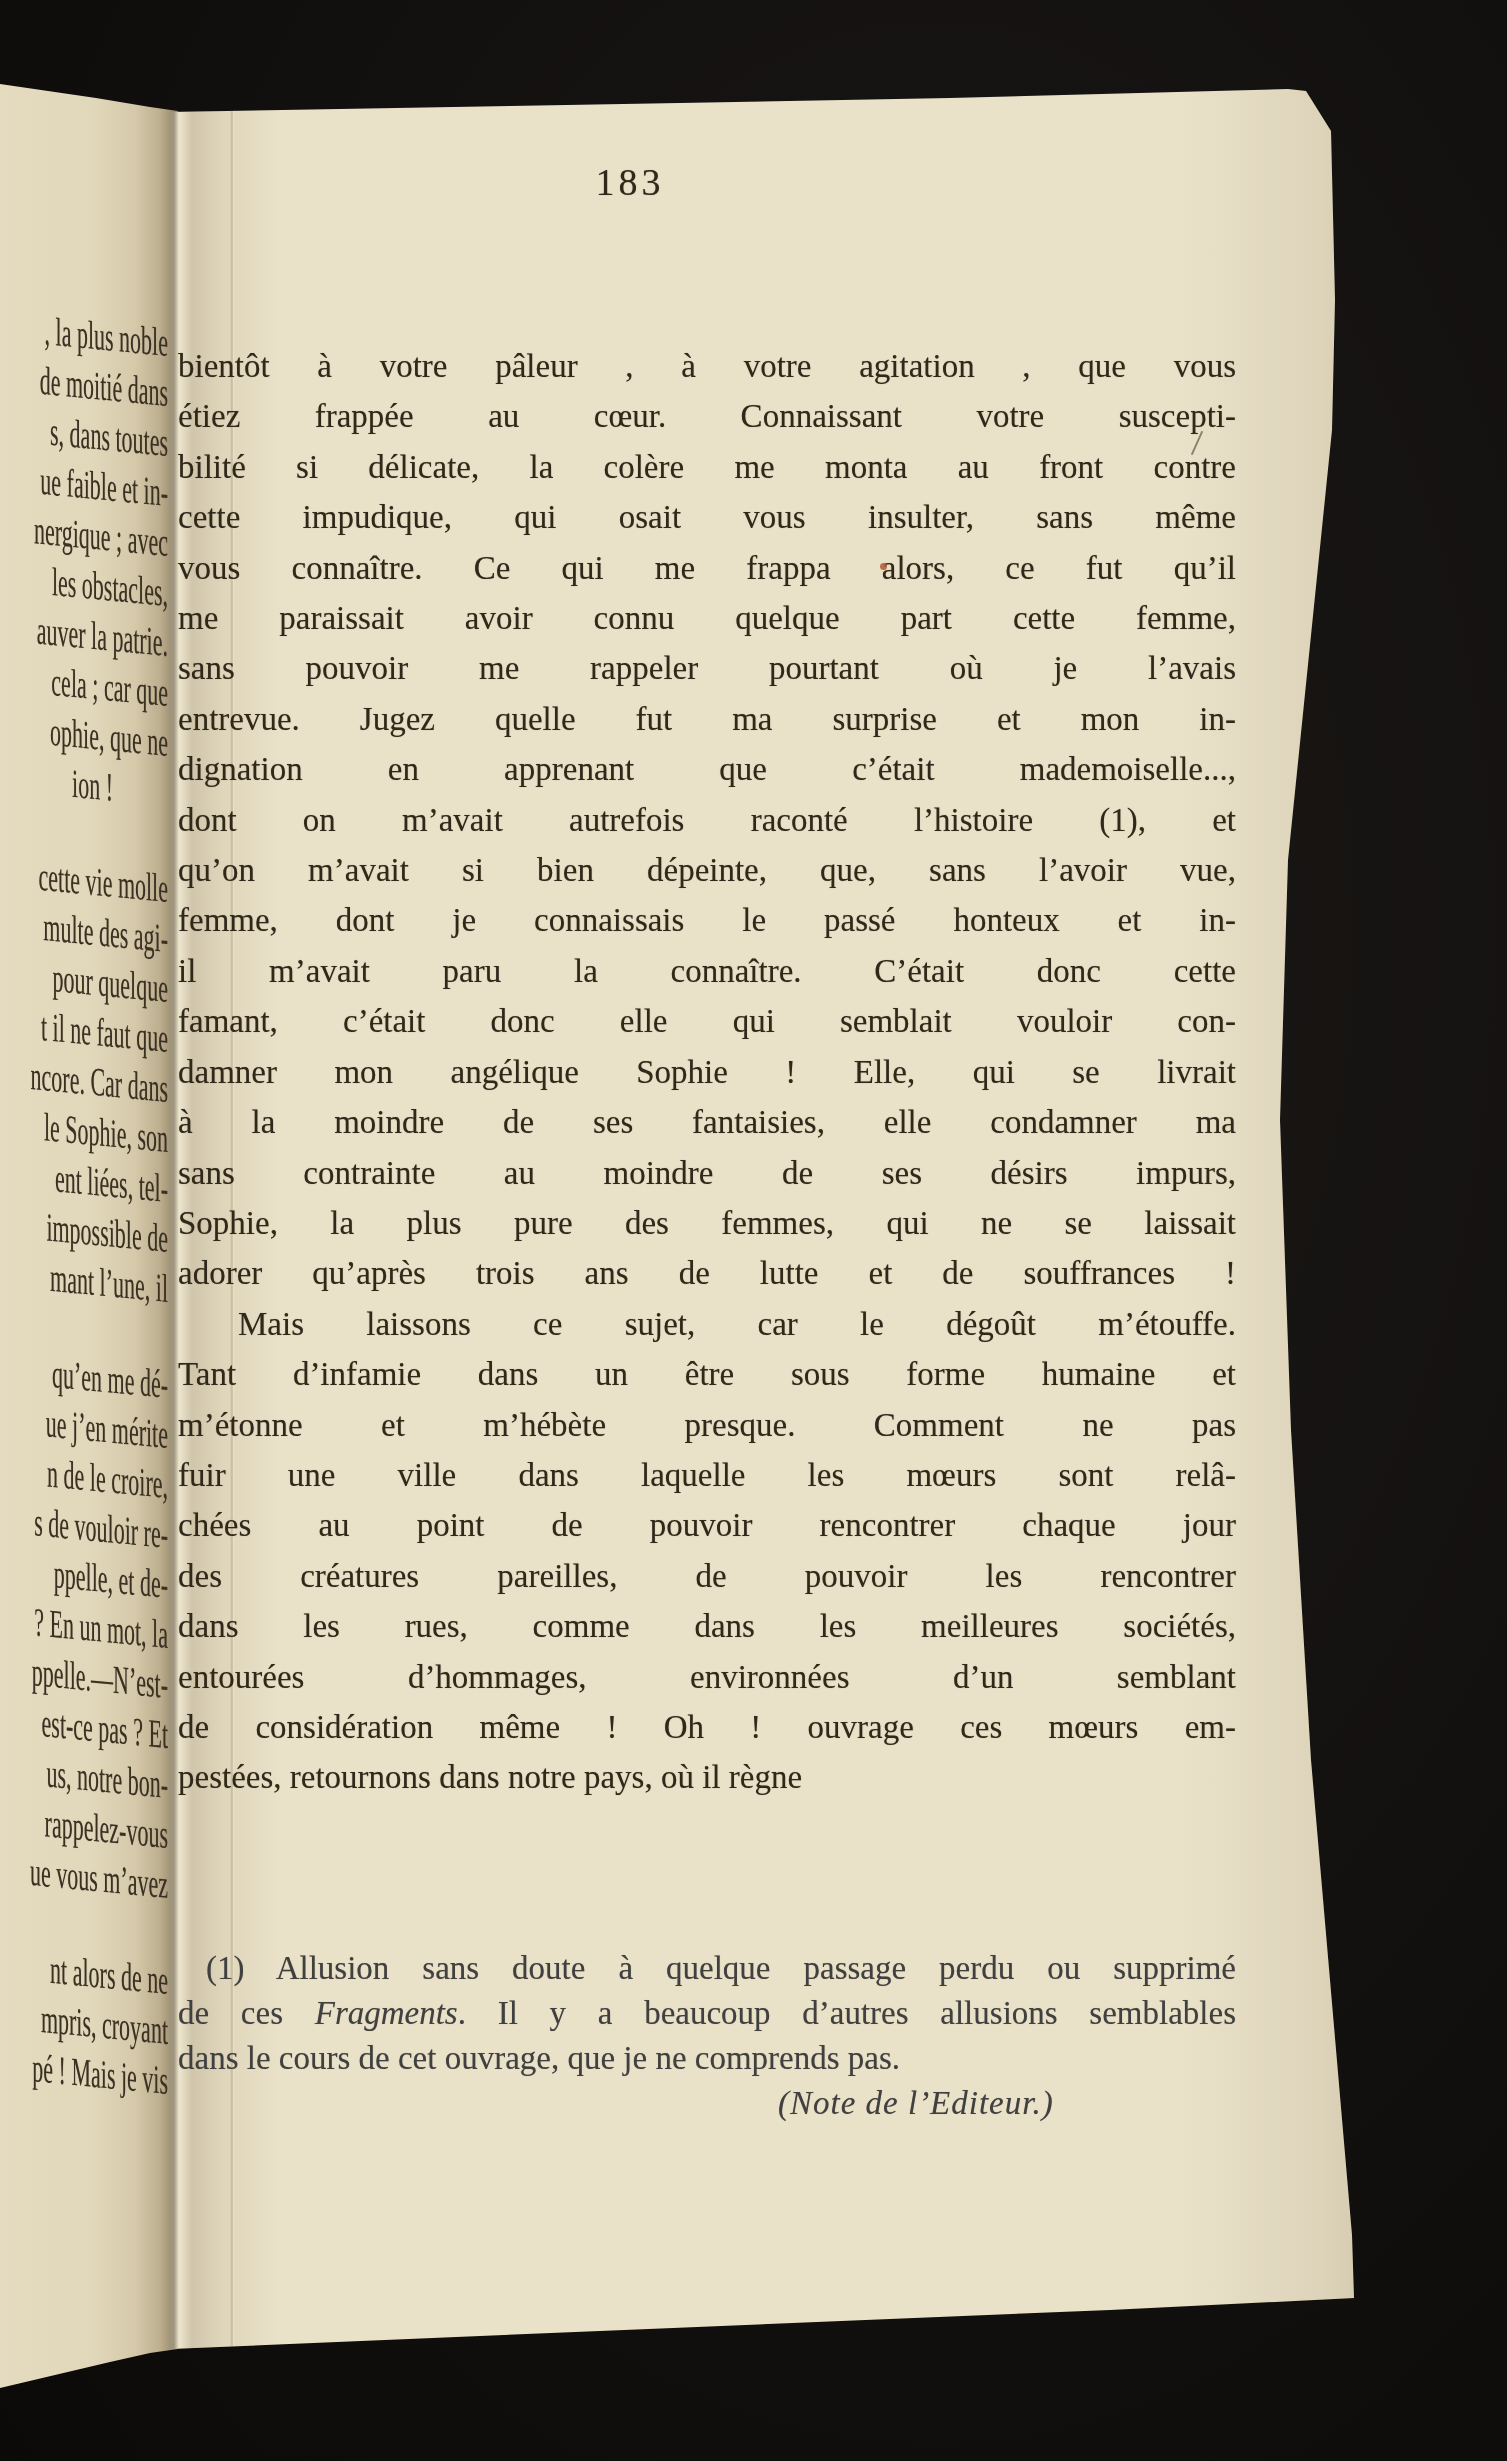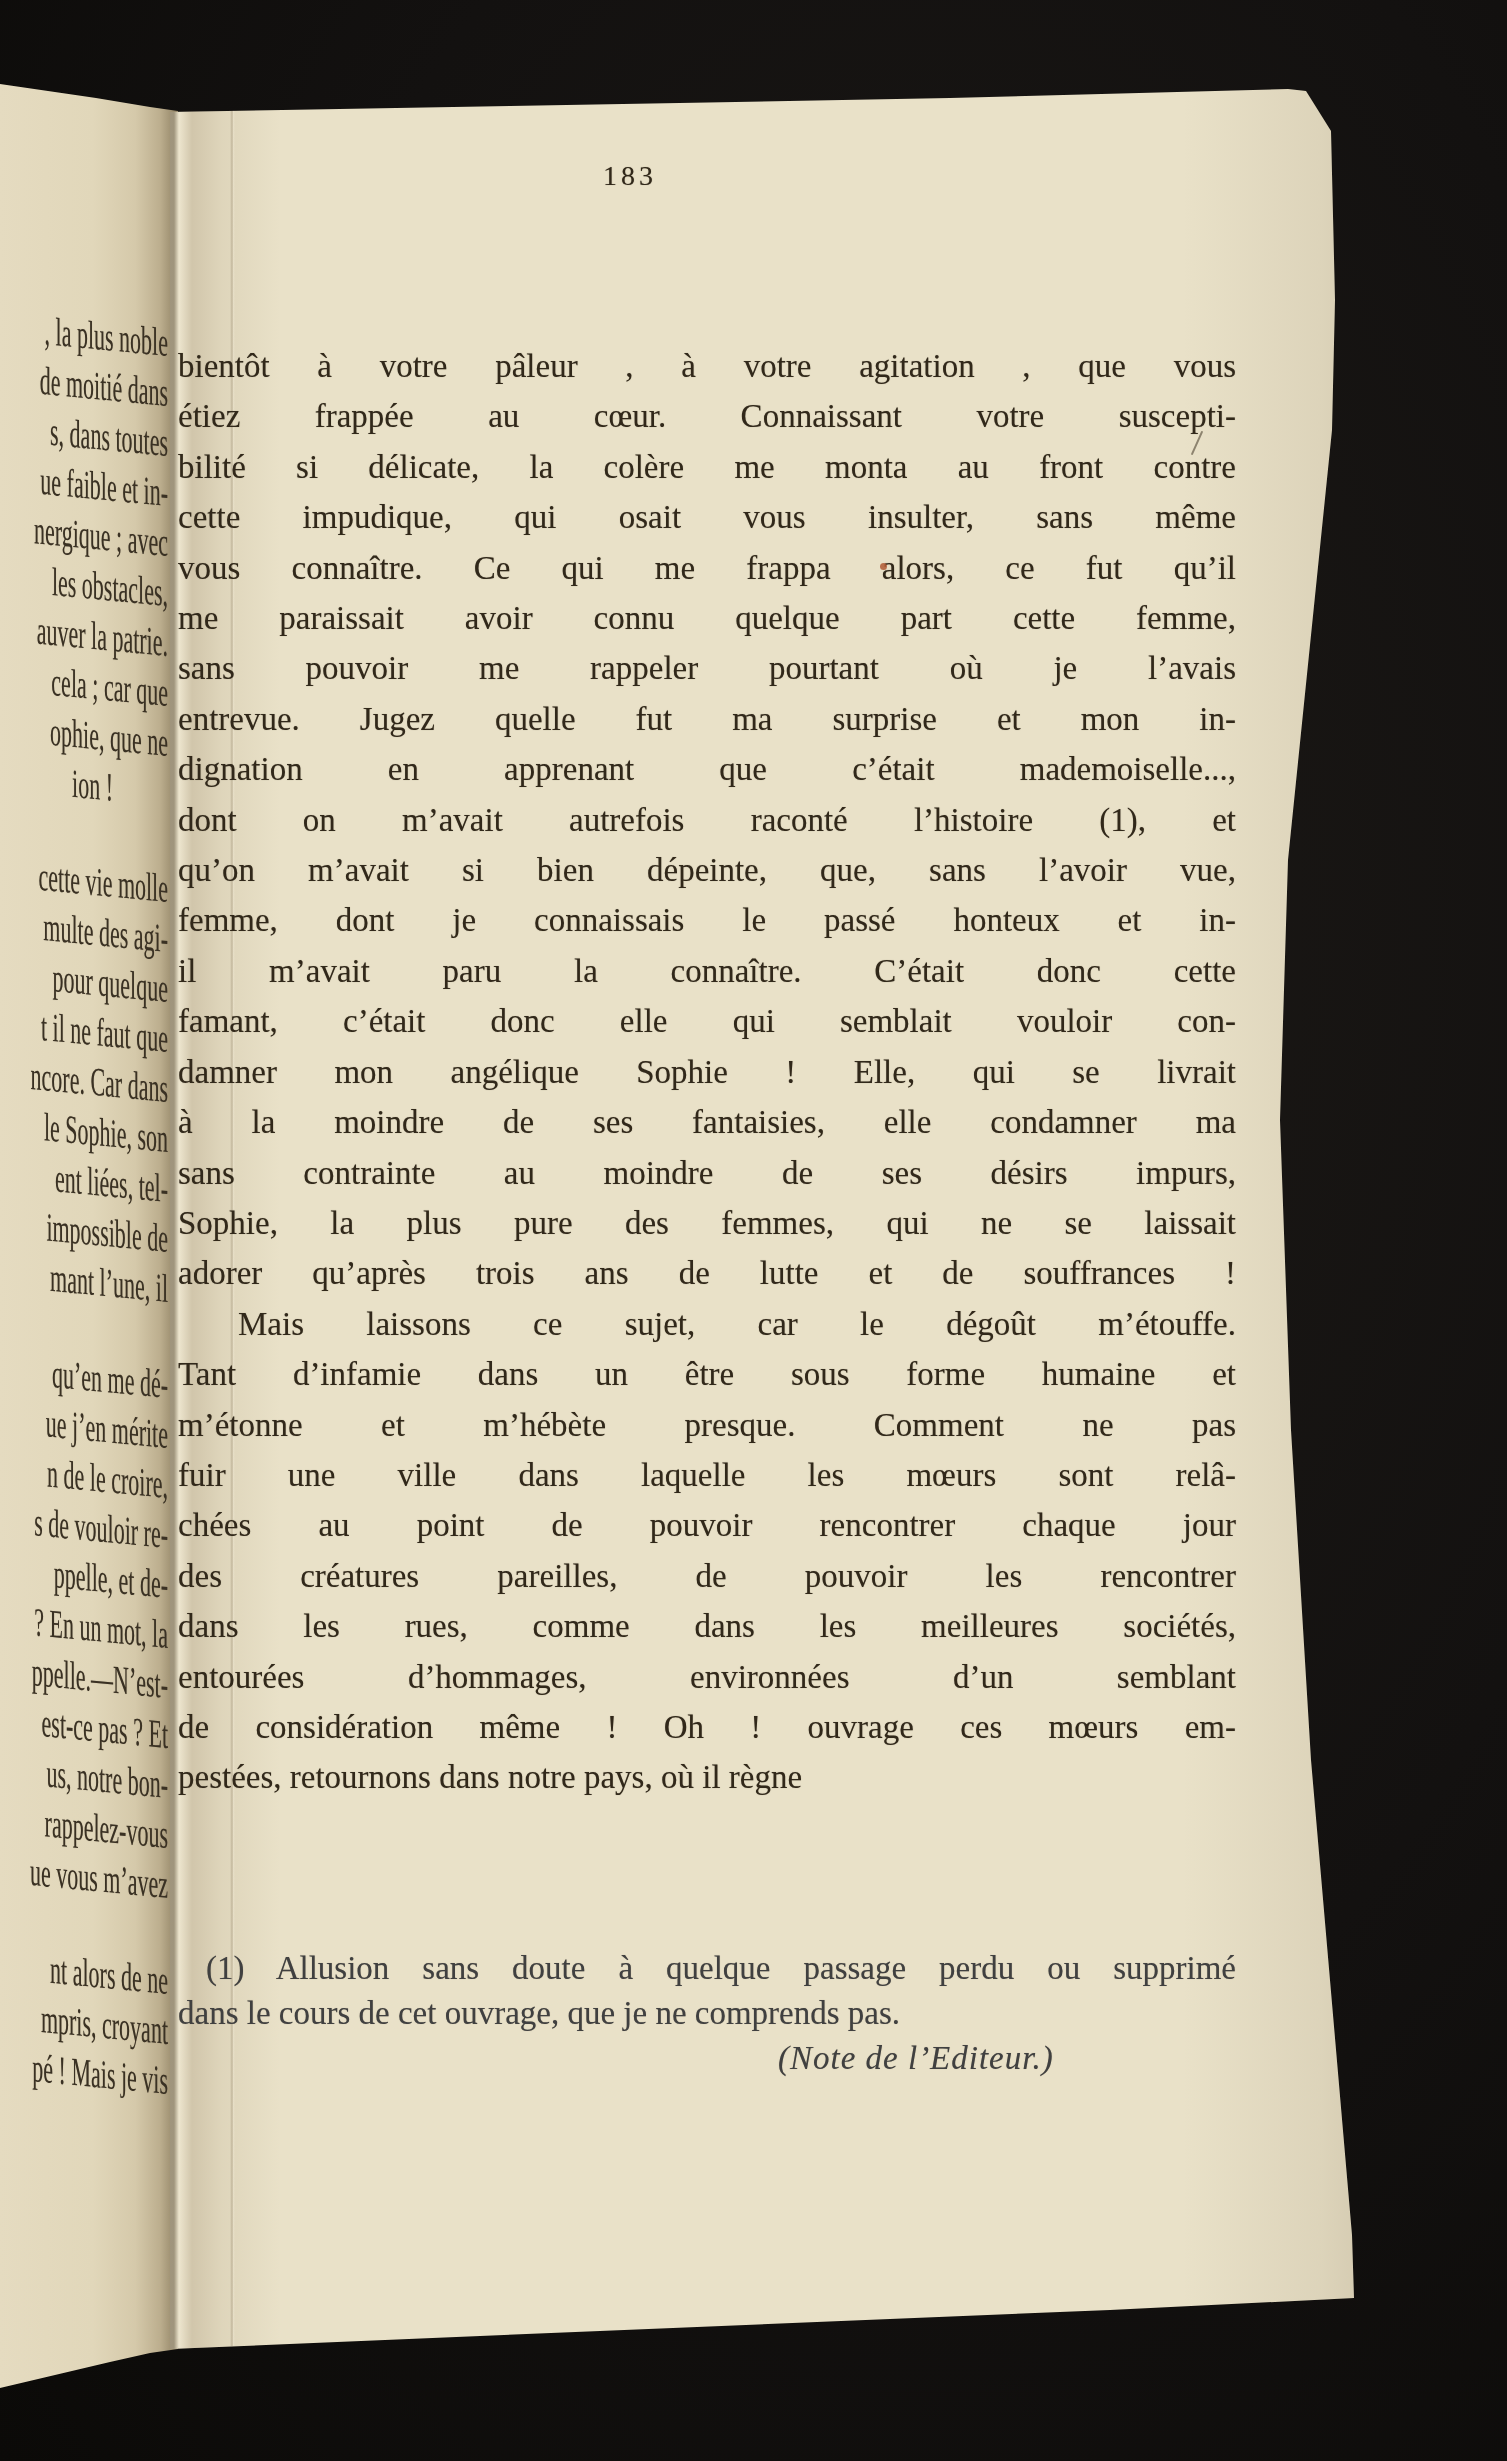--- a/index.html
+++ b/index.html
@@ -38,21 +38,21 @@
         rgba(160,142,108,.14) 52px, rgba(0,0,0,0) 110px),
       linear-gradient(270deg, rgba(112,94,64,.20) 0px, rgba(112,94,64,.10) 60px,
         rgba(0,0,0,0) 200px),
       linear-gradient(180deg, rgba(118,100,70,.12) 0px, rgba(0,0,0,0) 70px),
       linear-gradient(0deg, rgba(118,100,70,.16) 0px, rgba(0,0,0,0) 110px);}
   .crease{position:absolute;left:60px;top:105px;bottom:115px;width:5px;
     background:linear-gradient(90deg, rgba(0,0,0,0), rgba(112,96,68,.28) 40%,
                rgba(250,244,228,.22) 70%, rgba(0,0,0,0));}
 
   .page-number{position:absolute;left:400px;top:160px;width:120px;
-    text-align:center;font-size:28px;letter-spacing:4px;color:#31281a;
+    text-align:center;font-size:38px;letter-spacing:4px;color:#31281a;
     text-shadow:0 0 1px rgba(49,40,26,.4);}
 
   .body-text{position:absolute;left:8px;top:341px;width:1058px;
     font-size:33px;line-height:50.4px;color:#31281a;
     text-shadow:0 0 1px rgba(49,40,26,.35);}
   .body-text div{text-align:justify;text-align-last:justify;}
   .body-text div:nth-of-type(20){text-indent:40px;margin-left:20px;}
   .body-text div:nth-of-type(29){text-align-last:auto;}
 
   .footnote{position:absolute;left:8px;top:1898px;width:1058px;
@@ -146,20 +146,23 @@
         <div>chées au point de pouvoir rencontrer chaque jour</div>
         <div>des créatures pareilles, de pouvoir les rencontrer</div>
         <div>dans les rues, comme dans les meilleures sociétés,</div>
         <div>entourées d’hommages, environnées d’un semblant</div>
         <div>de considération même ! Oh ! ouvrage ces mœurs em-</div>
         <div>pestées, retournons dans notre pays, où il règne</div>
       </div>
 
     <div class="footnote">
       <div class="fn-just fn-first">(1) Allusion sans doute à quelque passage perdu ou supprimé</div>
+      <div class="fn-just">
+        <span>de ces </span><span class="it">Fragments</span><span>. Il y a beaucoup d’autres allusions semblables</span>
+      </div>
       <div>dans le cours de cet ouvrage, que je ne comprends pas.</div>
       <div class="editor-note">(Note de l’Editeur.)</div>
     </div>
 
     <div class="speck-red"></div>
     <div class="pen-mark"></div>
   </div>
 
 </div>
 

